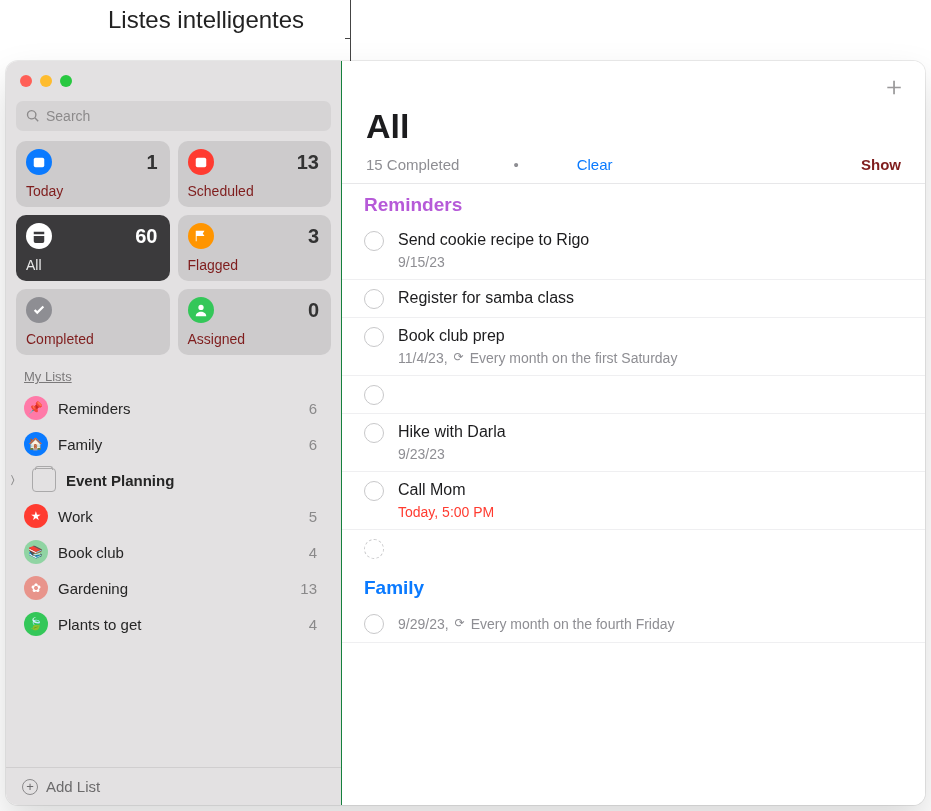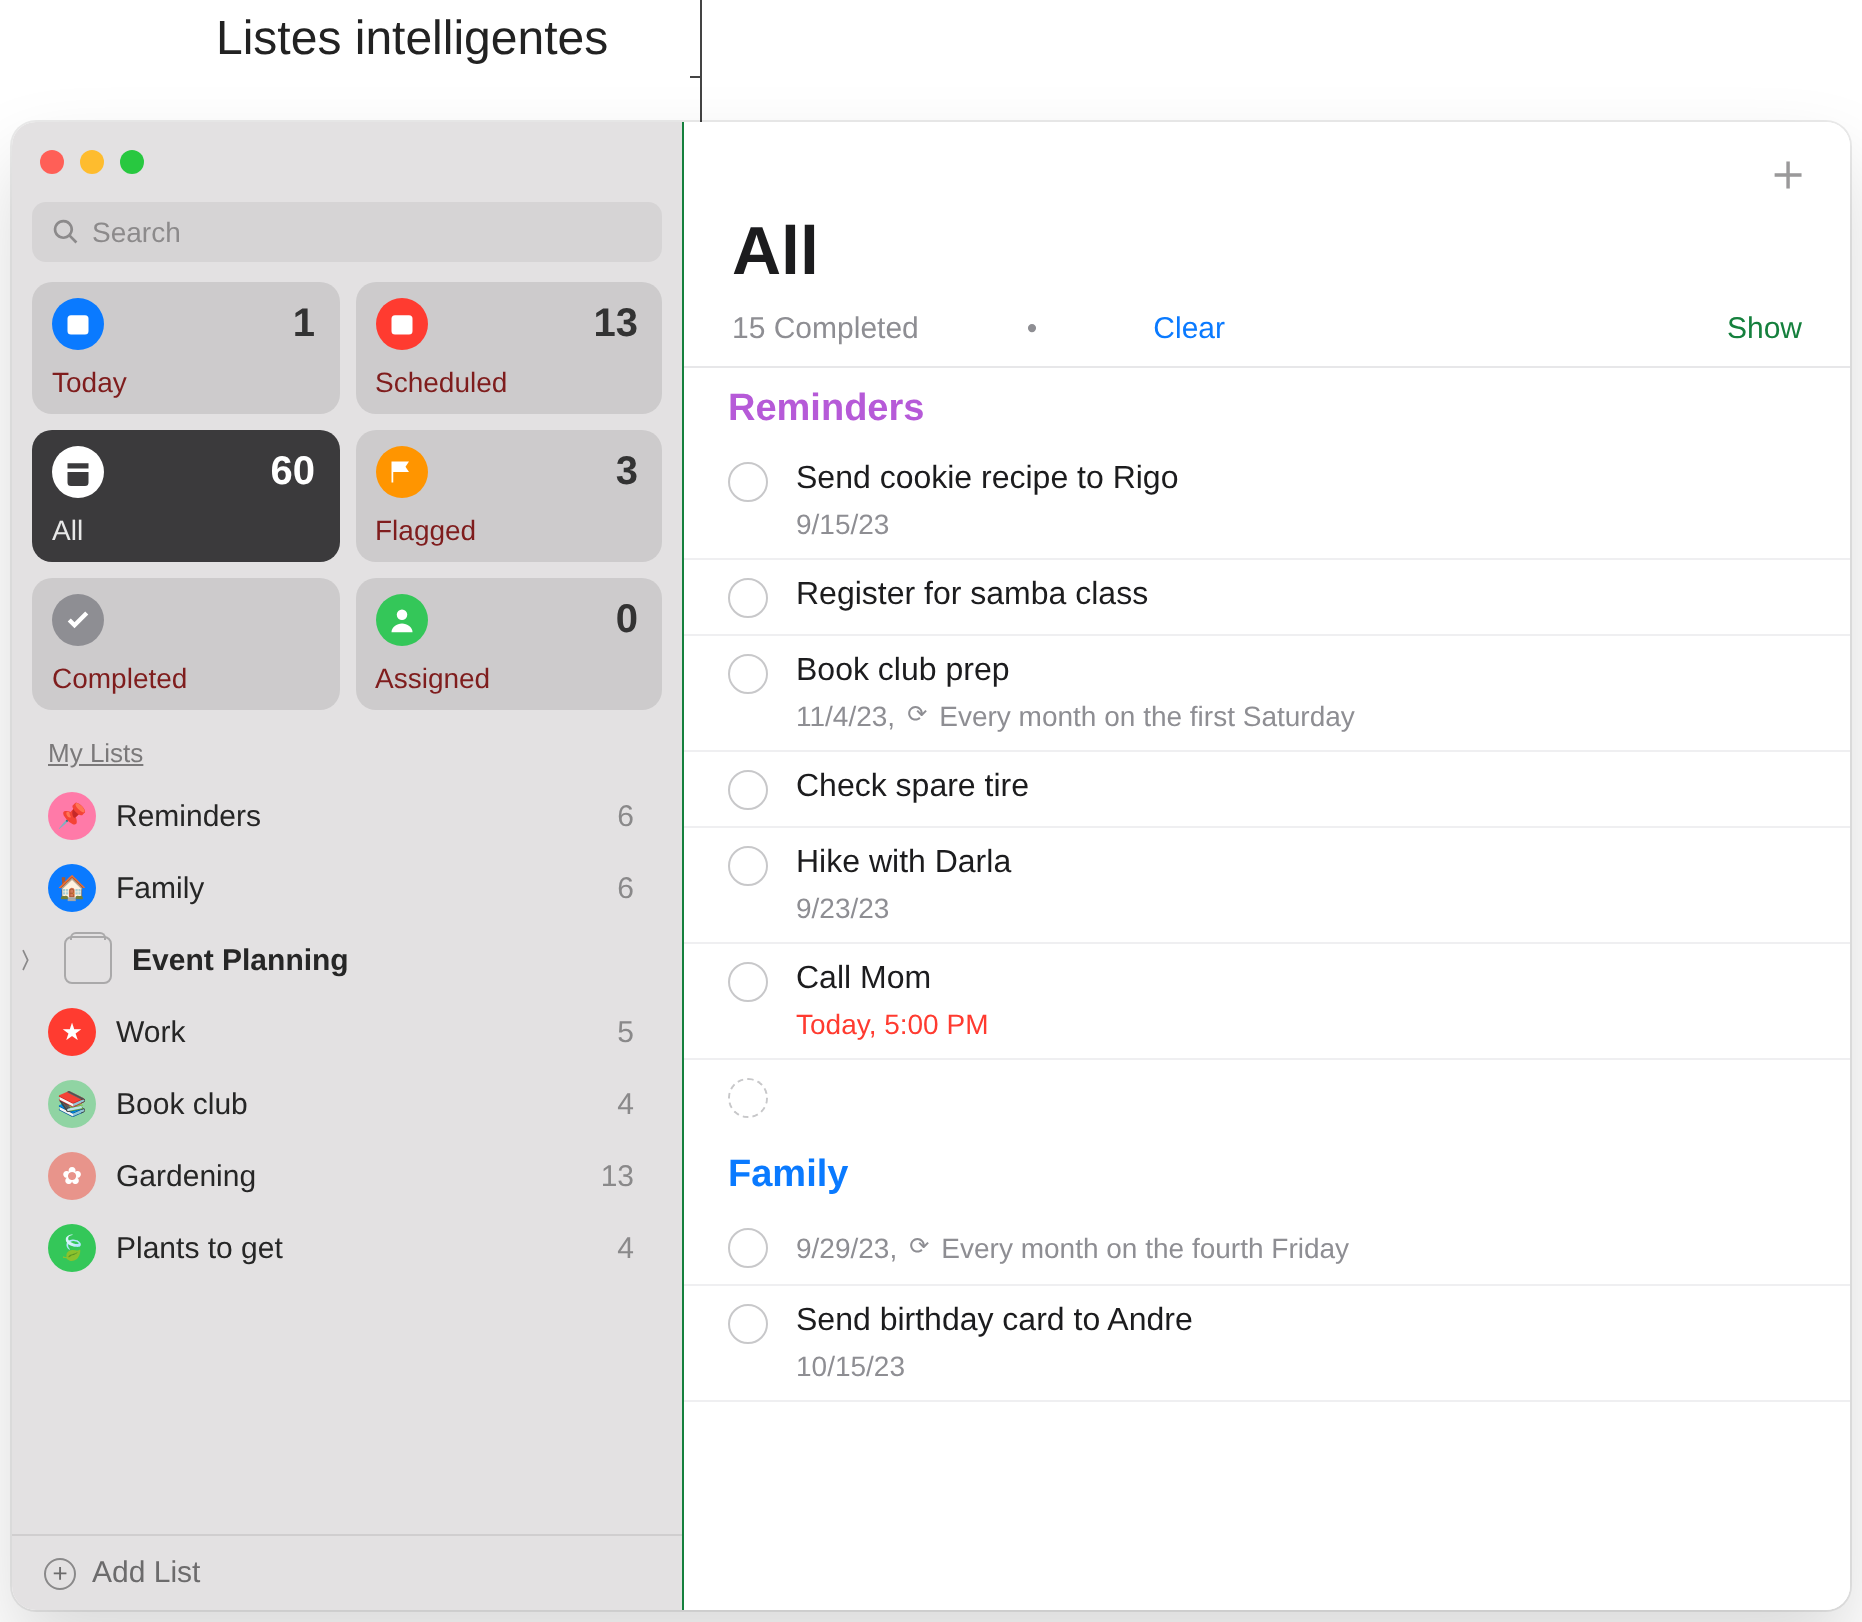--- a/index.html
+++ b/index.html
@@ -169,21 +169,21 @@
     font-size:34px; font-weight:800; color:#1c1c1e;
     padding: 2px 24px 10px 24px;
   }
   .meta-row {
     display:flex; align-items:center; padding:0 24px 10px 24px;
     font-size:15px; color:#8e8e93;
     border-bottom:1px solid #e7e7e9;
     gap:48px;
   }
   .meta-row .clear { color:#0a7aff; margin-left:4px; cursor:pointer;}
-  .meta-row .show { margin-left:auto; color:#15803d; cursor:pointer;}
+  .meta-row .show { margin-left:auto; color:#7f1d1d; cursor:pointer;font-weight:bold;}
   .content { flex:1; overflow:auto; padding-bottom:10px;}
   .section-title {
     font-size:19px; font-weight:700;
     padding:10px 24px 6px 22px;
   }
   .sec-reminders { color:#b65ad8; }
   .sec-family { color:#0a7aff; }
   .item {
     display:flex; align-items:flex-start;
     padding:8px 24px 8px 22px;
@@ -381,23 +381,20 @@
           </div>
           <div class="item">
             <span class="radio"></span>
             <div class="item-body">
               <div>Book club prep</div>
               <div class="sub">11/4/23, <span class="repeat-ico">⟳</span> Every month on the first Saturday</div>
             </div>
           </div>
           <div class="item">
             <span class="radio"></span>
-            <div class="item-body">
-              <div>Check spare tire</div>
-            </div>
           </div>
           <div class="item">
             <span class="radio"></span>
             <div class="item-body">
               <div>Hike with Darla</div>
               <div class="sub">9/23/23</div>
             </div>
           </div>
           <div class="item">
             <span class="radio"></span>
@@ -413,23 +410,16 @@
       </div>
 
       <div class="section-title sec-family">Family</div>
       <div id="section-family">
           <div class="item">
             <span class="radio"></span>
             <div class="item-body">
               <div class="sub">9/29/23, <span class="repeat-ico">⟳</span> Every month on the fourth Friday</div>
             </div>
           </div>
-          <div class="item">
-            <span class="radio"></span>
-            <div class="item-body">
-              <div>Send birthday card to Andre</div>
-              <div class="sub">10/15/23</div>
-            </div>
-          </div>
         </div>
     </div>
   </div>
 </div>
 
 </body></html>

